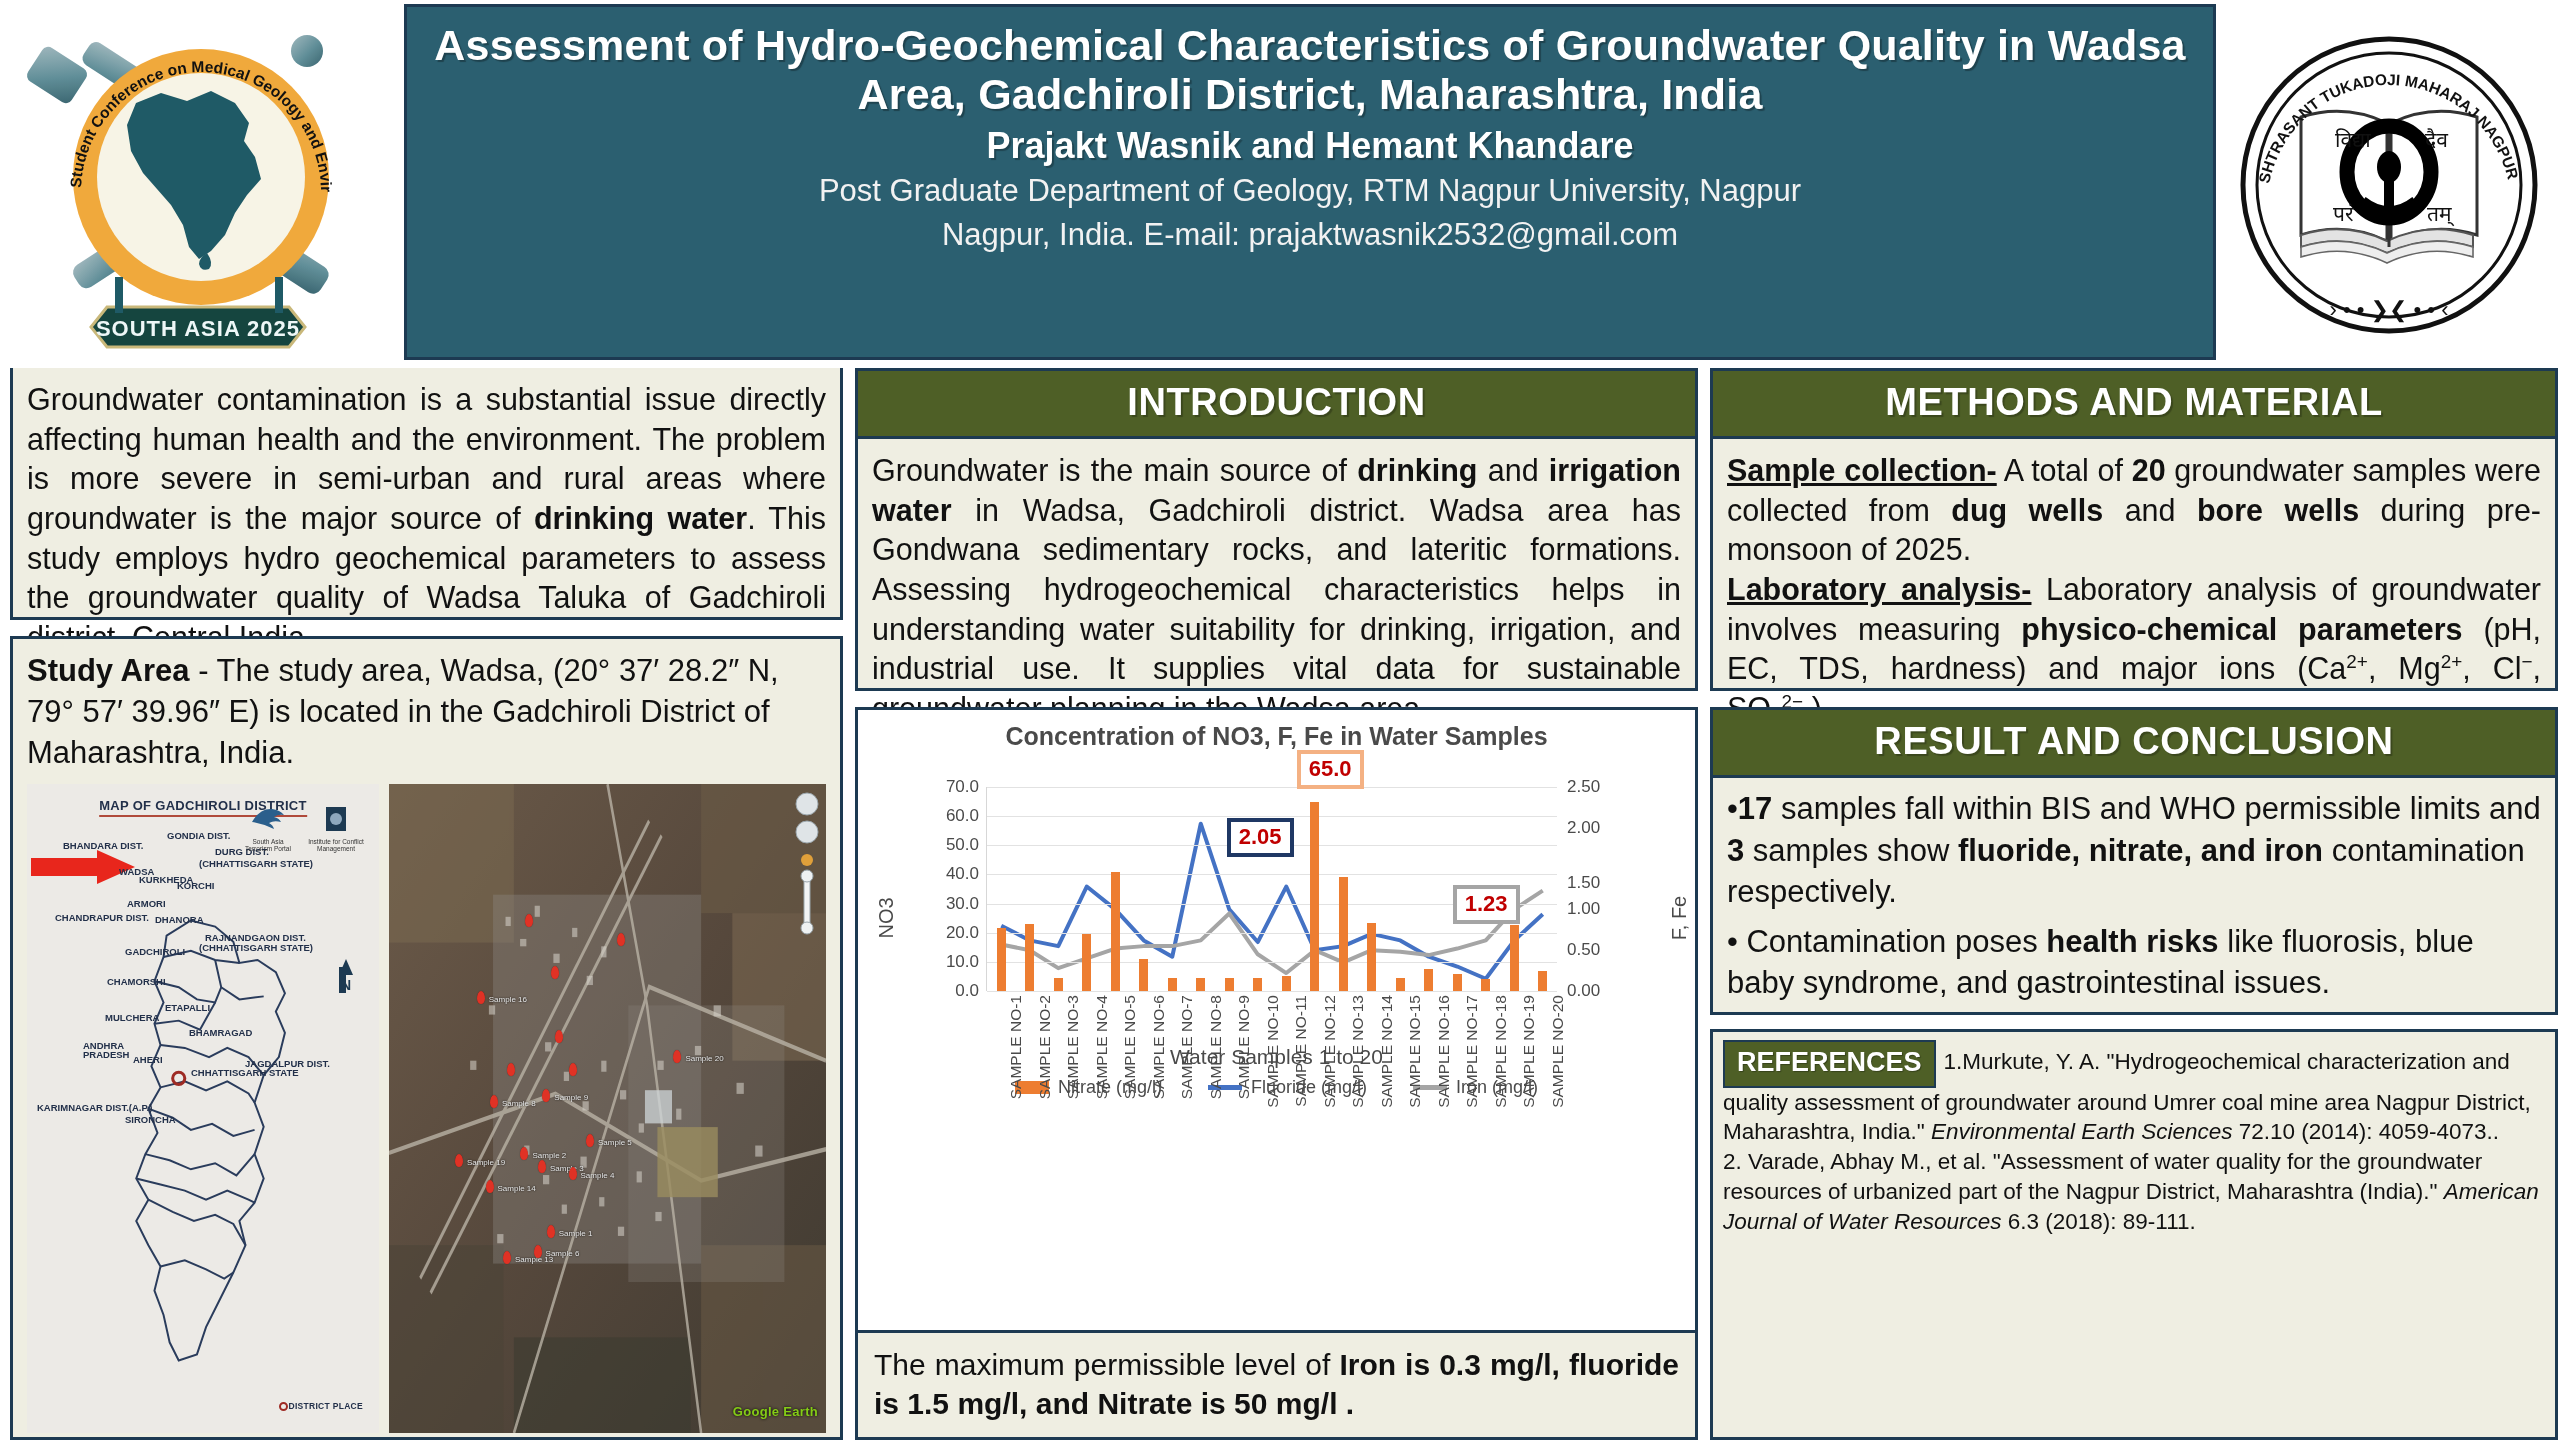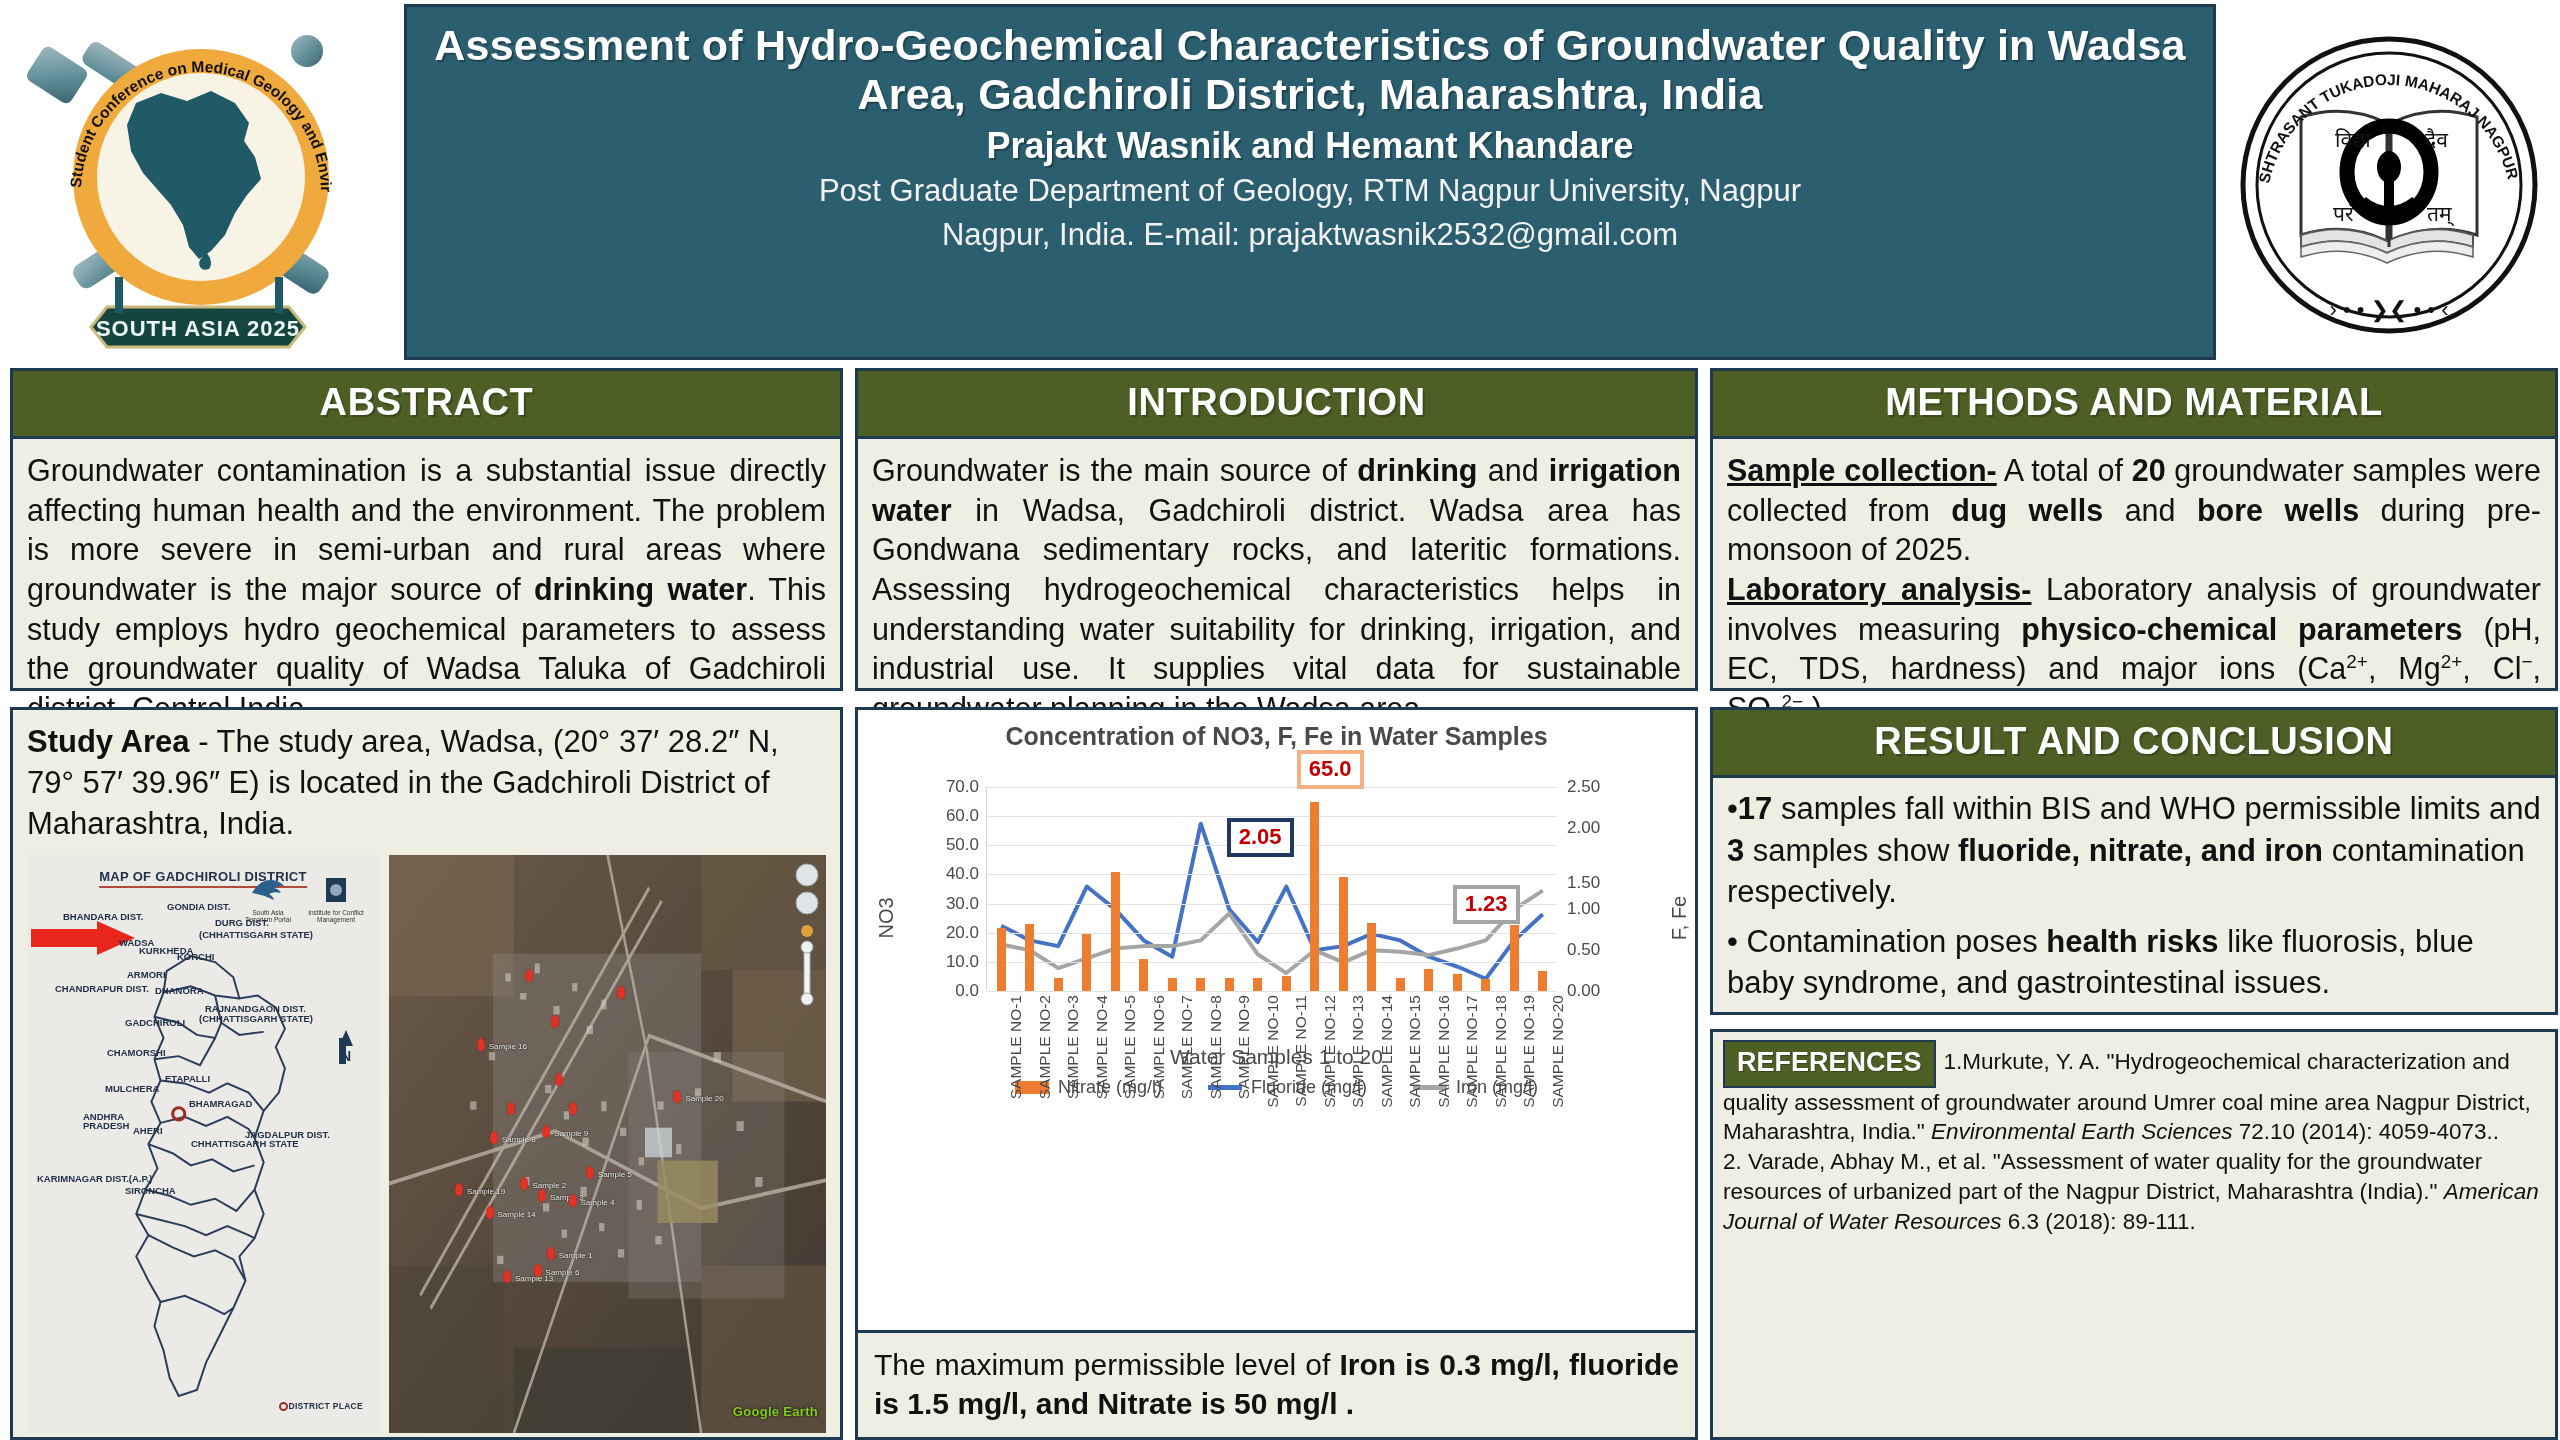--- a/index.html
+++ b/index.html
@@ -252,21 +252,20 @@
           <textPath href="#uArc" startOffset="50%" text-anchor="middle">SEAL OF RASHTRASANT TUKADOJI MAHARAJ NAGPUR UNIVERSITY</textPath>
         </text>
         <text x="160" y="300" text-anchor="middle" font-size="22" fill="#111">› • • ❯❮ • • ‹</text>
       </svg>
     </div>
   </div>
 
   <div class="body-grid">
 
     <div class="col">
-      <div class="sec-head">ABSTRACT</div>
       <div class="sec-body" style="height:252px">Groundwater contamination is a substantial issue directly affecting human health and the environment. The problem is more severe in semi-urban and rural areas where groundwater is the major source of <b>drinking water</b>. This study employs hydro geochemical parameters to assess the groundwater quality of Wadsa Taluka of Gadchiroli district, Central India.</div>
 
       <div class="gap"></div>
 
       <div class="study-panel">
         <div class="study-text"><b>Study Area</b> - The study area, Wadsa, (20° 37′ 28.2″ N, 79° 57′ 39.96″ E) is located in the Gadchiroli District of Maharashtra, India.</div>
 
         <div class="maps-row">
 
           <div class="map-district">

